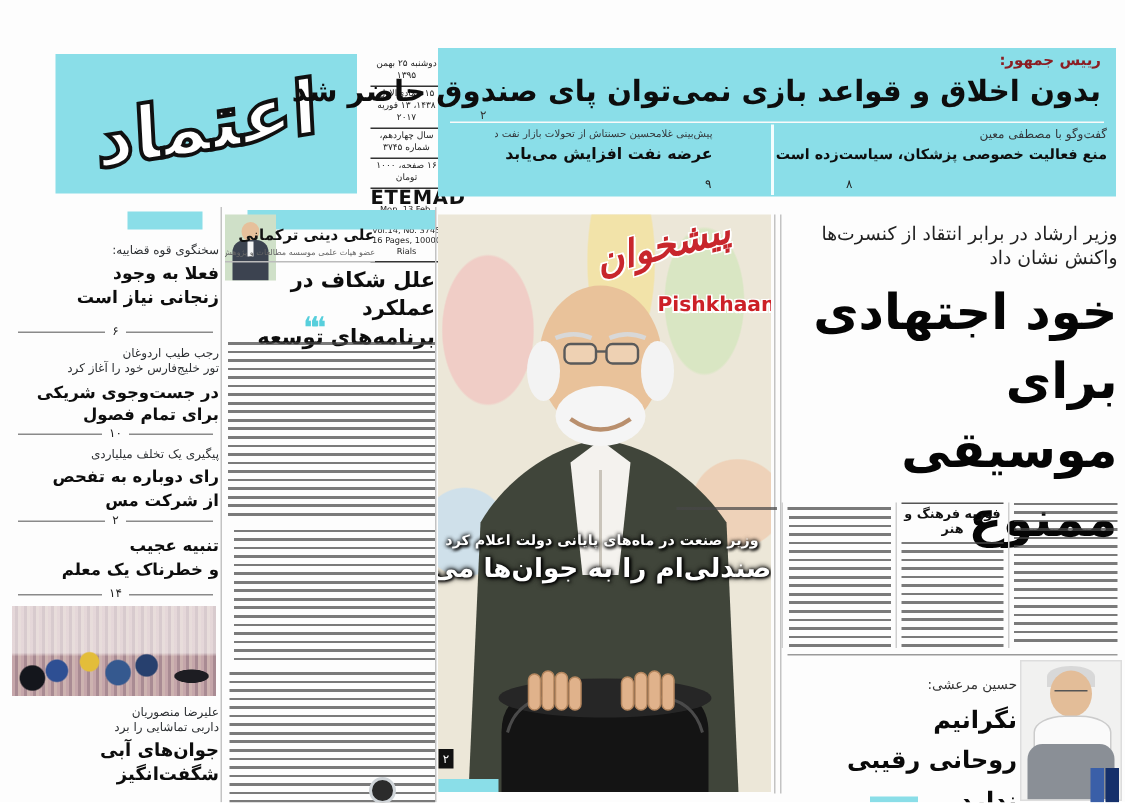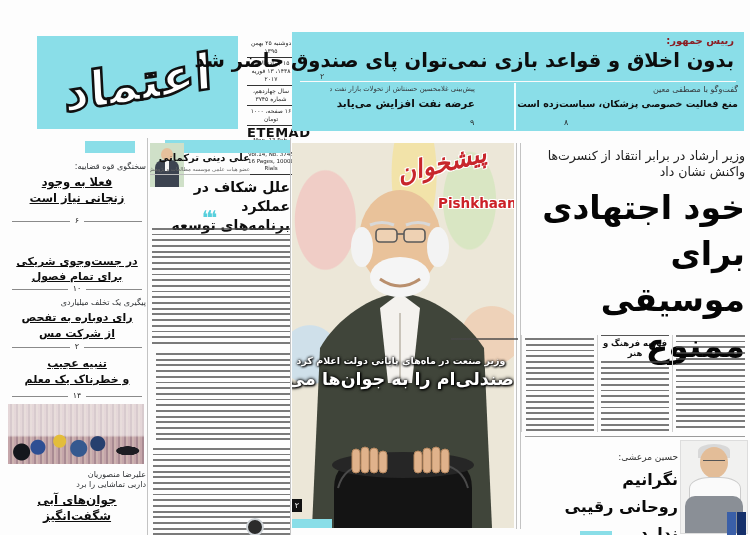--- a/index.html
+++ b/index.html
@@ -24,21 +24,21 @@
   .si-kicker{font-size:6.8px;color:#33363a;white-space:nowrap;overflow:hidden;}
   .si-headline{font-size:10.5px;font-weight:bold;color:#0d0d0d;white-space:nowrap;margin-top:4px;}
   .si-num{position:absolute;top:86px;font-size:8px;color:#222;}
   .b-vline{position:absolute;top:51px;width:2px;height:47px;background:#f3fdfe;}
   
   .vrule{width:1px;background:#c3c3c3;}
   
   .leftcol{left:8px;top:140px;width:138px;}
   .chip{position:absolute;background:#8adee8;}
   .lk{position:absolute;right:0;left:0;font-size:8px;line-height:10px;color:#2e3134;text-align:right;}
-  .lh{position:absolute;right:0;left:0;font-weight:bold;color:#0d0d0d;text-align:center;text-decoration:underline;}
+  .lh{position:absolute;right:0;left:0;font-weight:bold;color:#0d0d0d;text-align:right;}
   .ldiv{position:absolute;right:4px;left:4px;display:flex;align-items:center;gap:5px;}
   .ldiv .seg{flex:1;border-top:1px solid #8a8a8a;}
   .ldiv .n{font-size:8px;color:#222;line-height:8px;}
   .football{position:absolute;left:0;right:2px;height:60px;
      background:
        radial-gradient(circle at 22% 72%, #2e4f93 0 7px, rgba(0,0,0,0) 8px),
        radial-gradient(circle at 38% 62%, #e3bd3a 0 6px, rgba(0,0,0,0) 7px),
        radial-gradient(circle at 52% 74%, #35598f 0 8px, rgba(0,0,0,0) 9px),
        radial-gradient(circle at 66% 66%, #27406e 0 7px, rgba(0,0,0,0) 8px),
        radial-gradient(ellipse at 88% 78%, #1d1d22 0 11px, rgba(0,0,0,0) 12px),
@@ -156,20 +156,24 @@
     <div class="lh" style="top:34px;font-size:11.5px;line-height:16px;">
       <div>فعلا به وجود</div>
       <div>زنجانی نیاز است</div>
     </div>
     <div class="ldiv" style="top:77px;">
       <span class="seg"></span>
         <span class="n">۶</span>
         <span class="seg"></span>
     </div>
 
+    <div class="lk" style="top:91px;">
+      <div>رجب طیب اردوغان</div>
+      <div>تور خلیج‌فارس خود را آغاز کرد</div>
+    </div>
     <div class="lh" style="top:114px;font-size:11px;line-height:15px;">
       <div>در جست‌وجوی شریکی</div>
       <div>برای تمام فصول</div>
     </div>
     <div class="ldiv" style="top:145px;">
       <span class="seg"></span>
         <span class="n">۱۰</span>
         <span class="seg"></span>
     </div>
 

